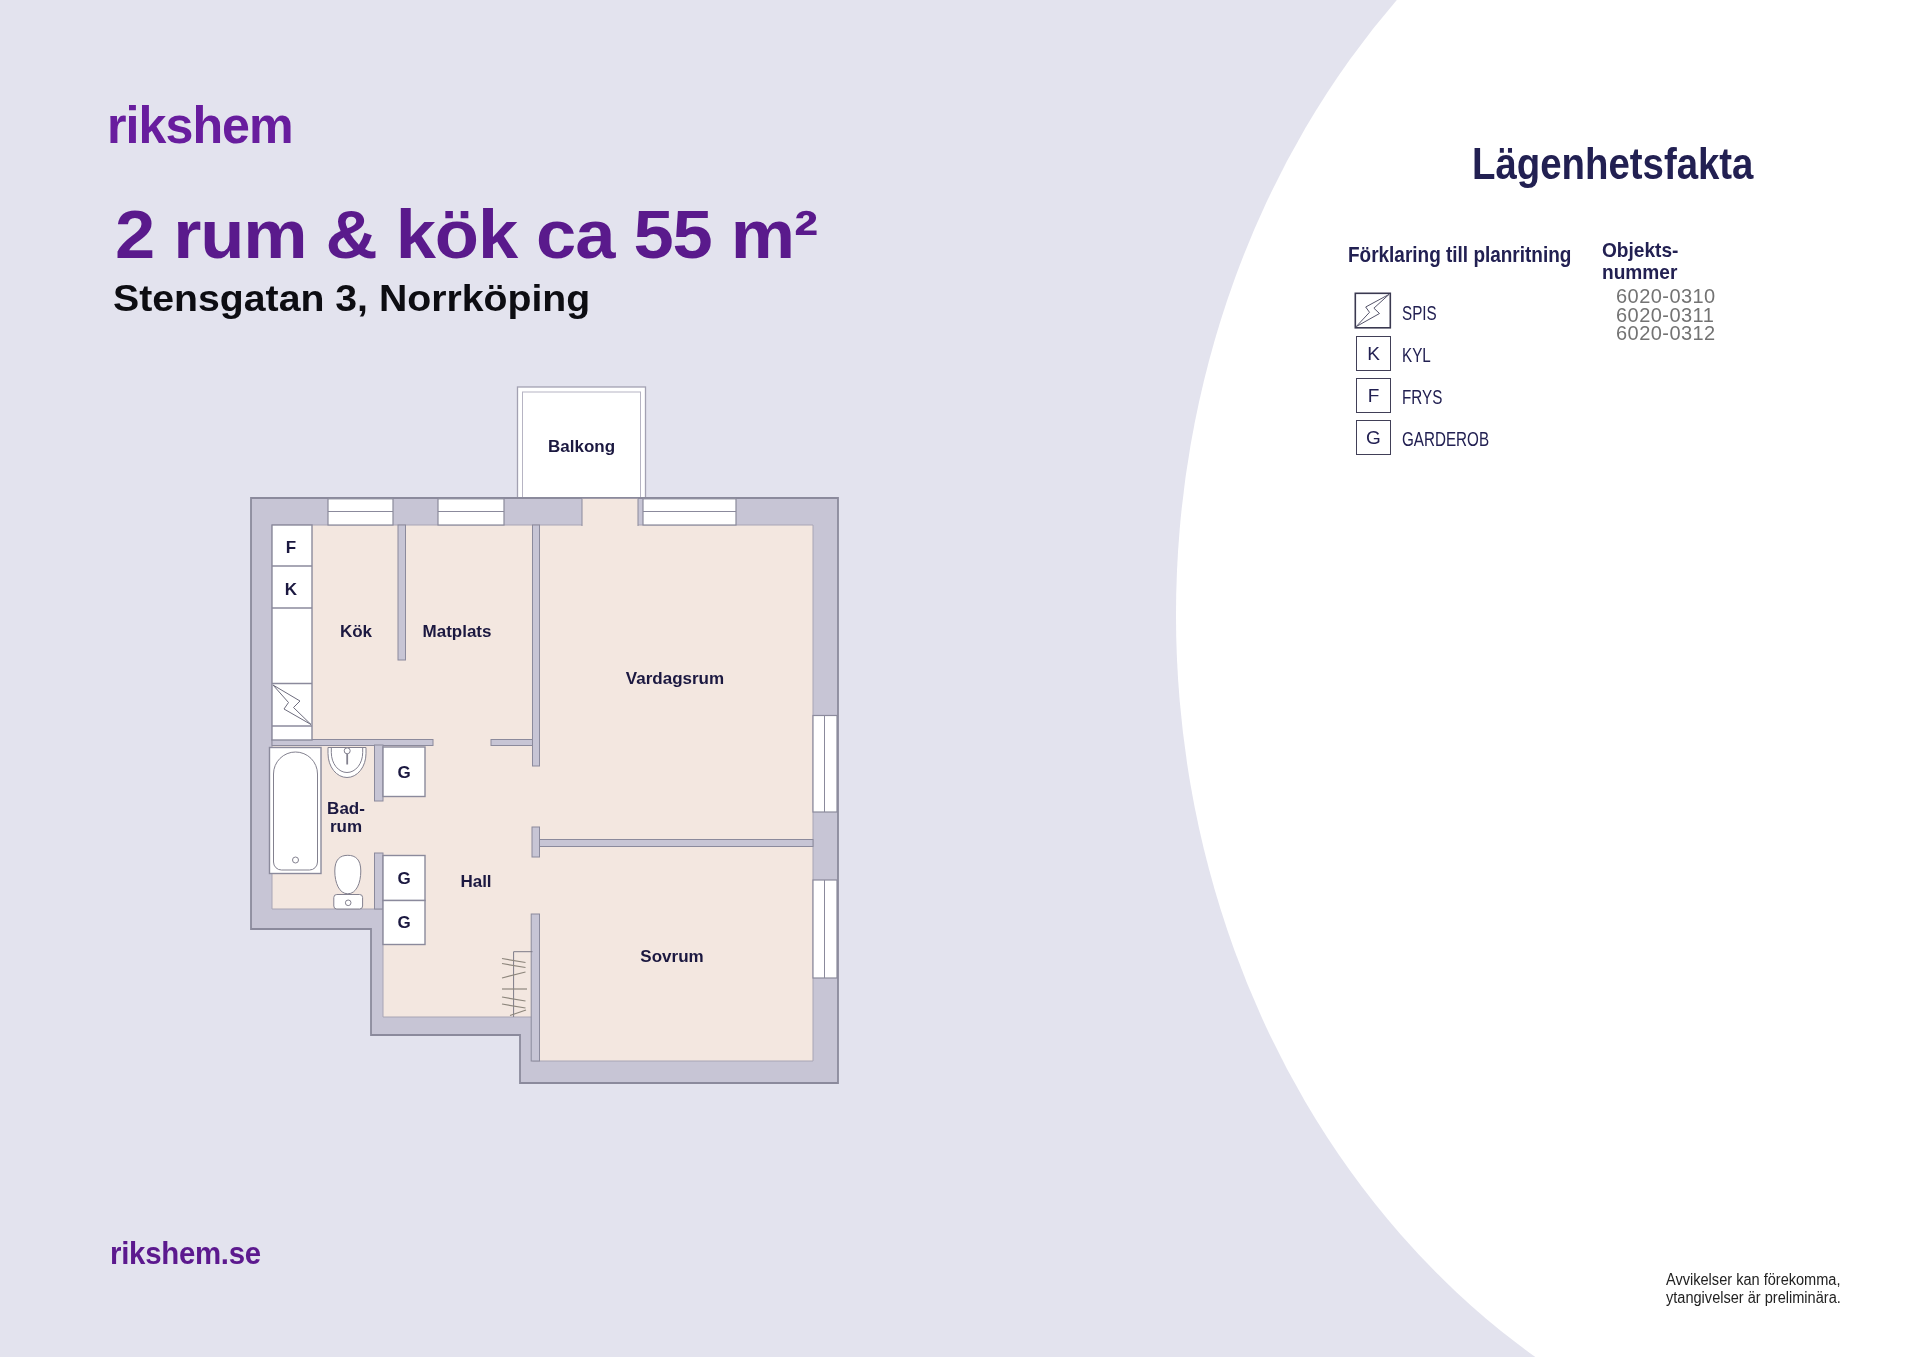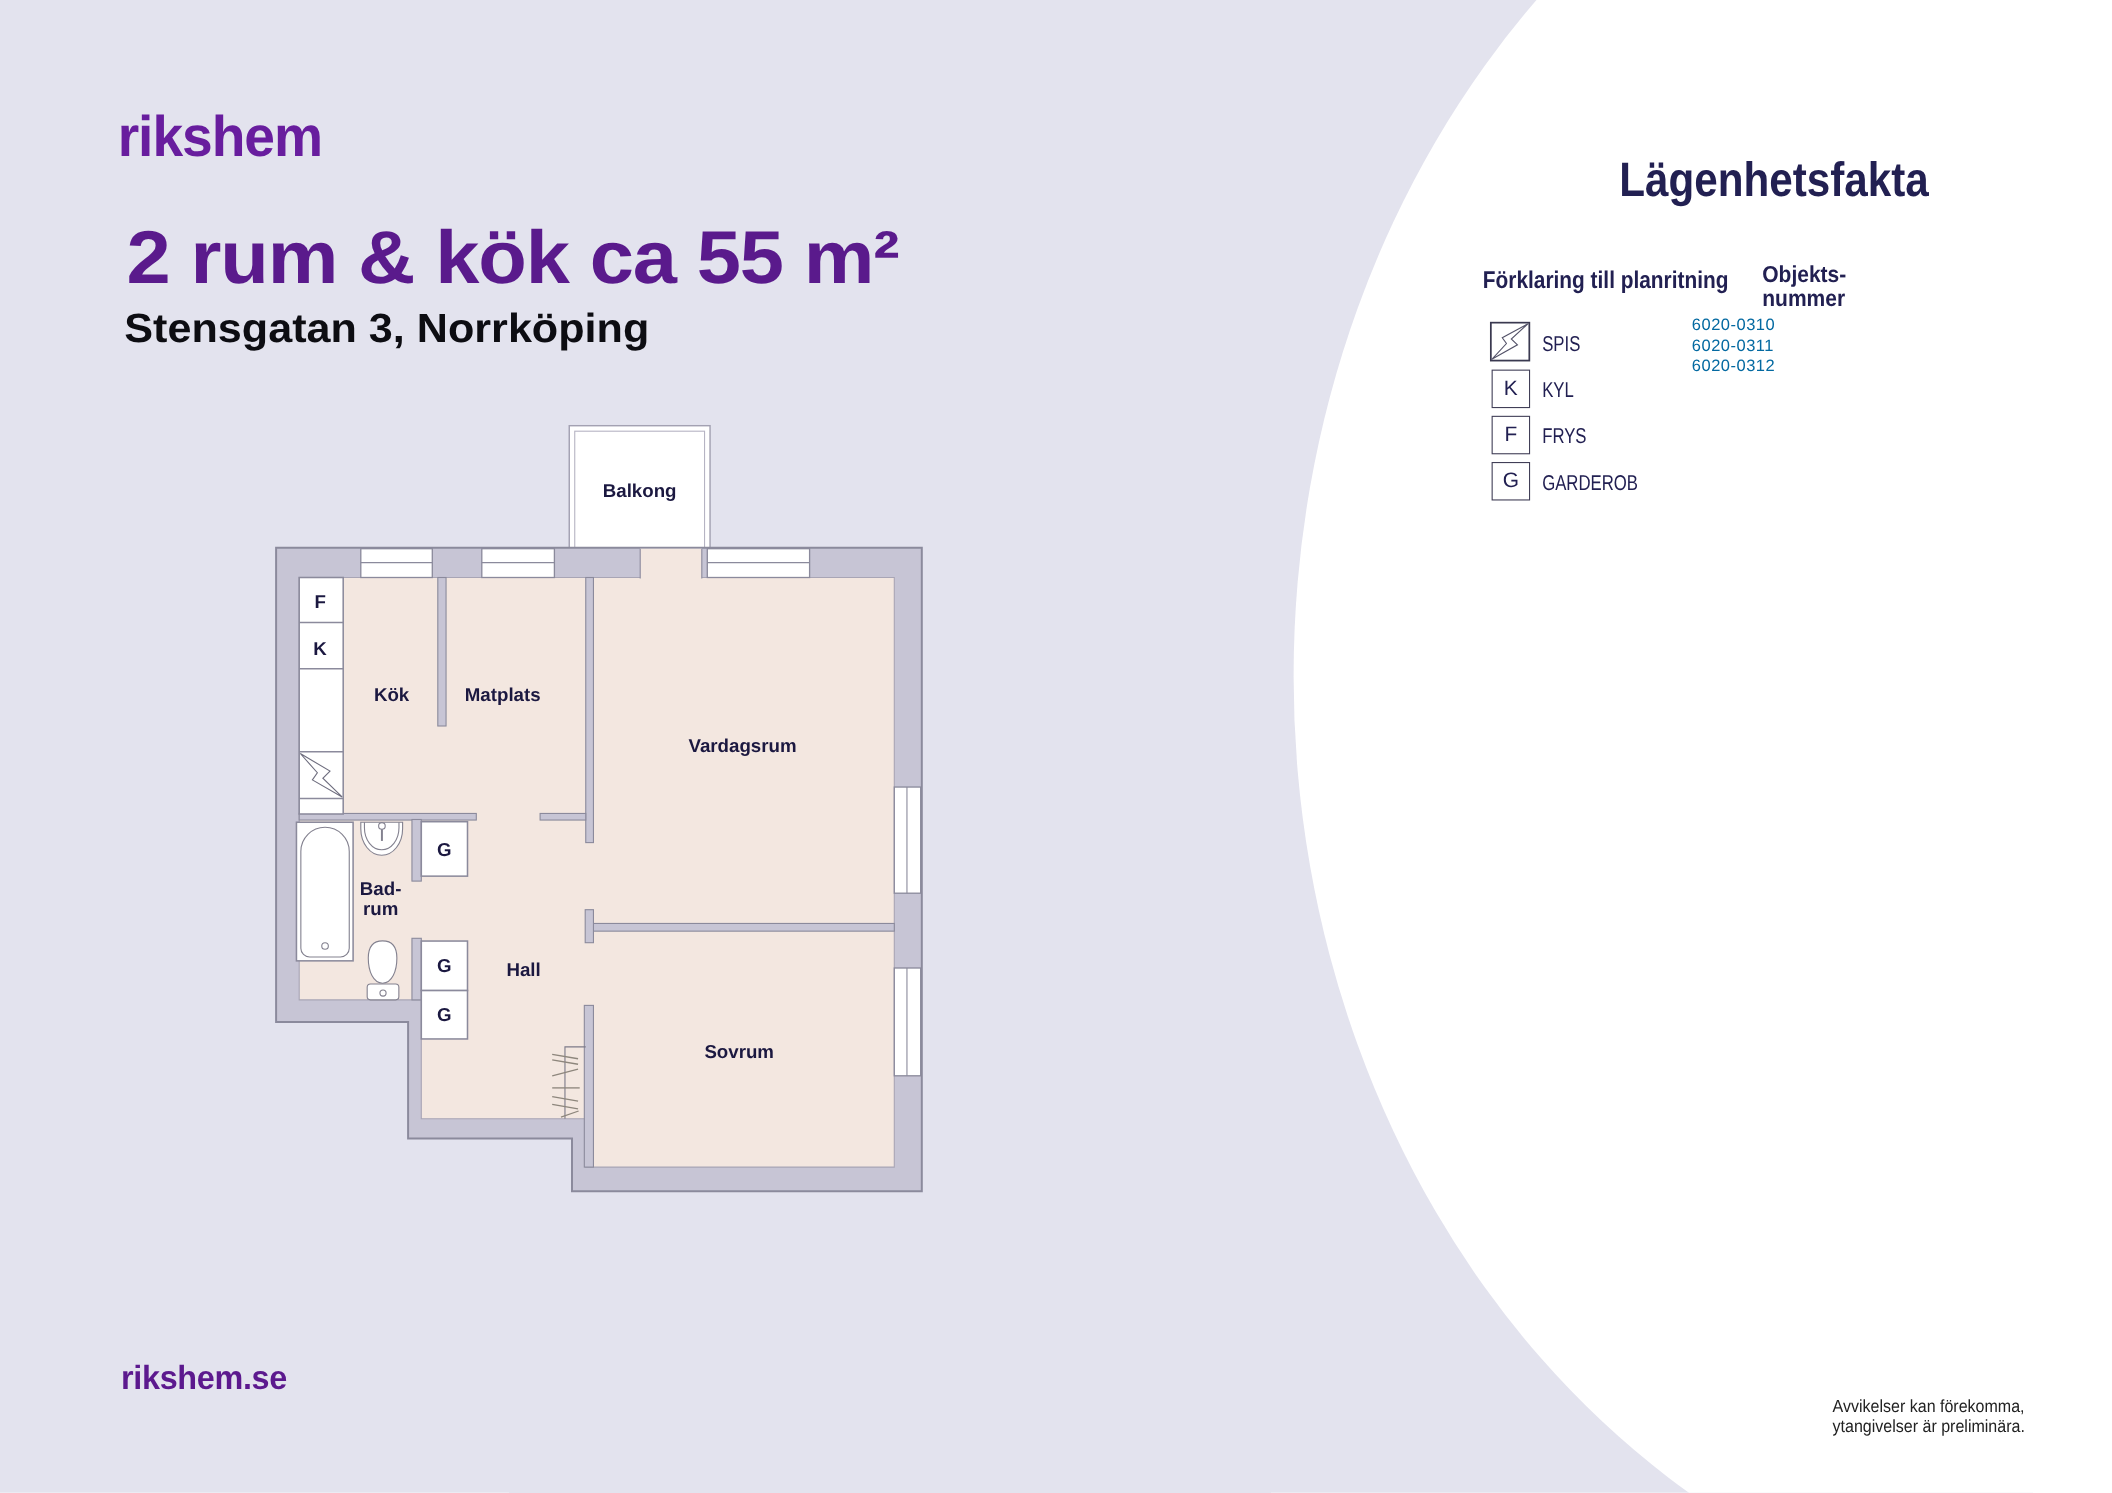--- a/index.html
+++ b/index.html
@@ -14,22 +14,22 @@
   .subtitle{position:absolute;left:113px;top:278px;font-size:37px;font-weight:bold;
          color:#0d0d12;transform:scaleX(1.060);transform-origin:left top;white-space:nowrap;}
   .site{position:absolute;left:110px;top:1236px;font-size:30.5px;font-weight:bold;
         color:#5c198e;letter-spacing:-0.3px;transform:scaleX(0.965);transform-origin:left top;}
   .fakta{position:absolute;left:1472px;top:139px;font-size:44px;
          font-weight:bold;color:#222052;transform:scaleX(0.872);transform-origin:left top;white-space:nowrap;}
   .forklaring{position:absolute;left:1348px;top:242px;font-size:22px;font-weight:bold;
          color:#222052;transform:scaleX(0.862);transform-origin:left top;white-space:nowrap;}
   .objekts{position:absolute;left:1602px;top:239px;font-size:21px;font-weight:bold;
          color:#222052;line-height:22px;transform:scaleX(0.91);transform-origin:left top;}
-  .objnums{position:absolute;left:1538px;top:287px;font-size:15px;font-weight:normal;
-         color:#0369a1;line-height:18.6px;letter-spacing:0.45px;}
+  .objnums{position:absolute;left:1616px;top:287px;font-size:20px;font-weight:normal;
+         color:#737373;line-height:18.6px;letter-spacing:0.45px;}
   .legend{position:absolute;left:1356px;top:294px;}
   .lrow{position:relative;height:42px;}
   .lbox{position:absolute;left:0;top:0;width:33px;height:33px;border:1.6px solid #413f57;
         background:#fff;color:#222052;font-size:19px;text-align:center;line-height:33px;}
   .llab{position:absolute;left:46px;top:8px;font-size:19.5px;color:#222052;
         transform:scaleX(0.78);transform-origin:left top;}
   .disc{position:absolute;left:1666px;top:1271px;font-size:16px;color:#222;line-height:17.6px;
         transform:scaleX(0.91);transform-origin:left top;}
 </style>
 </head>

